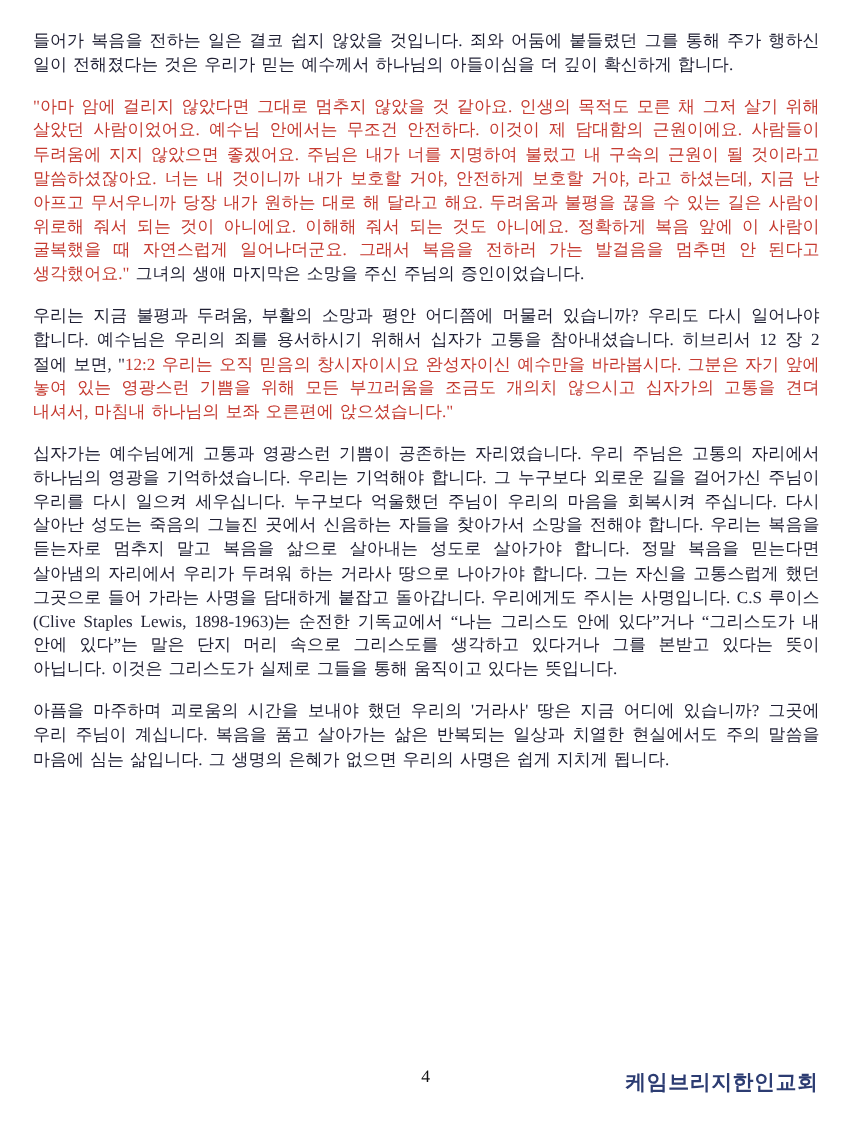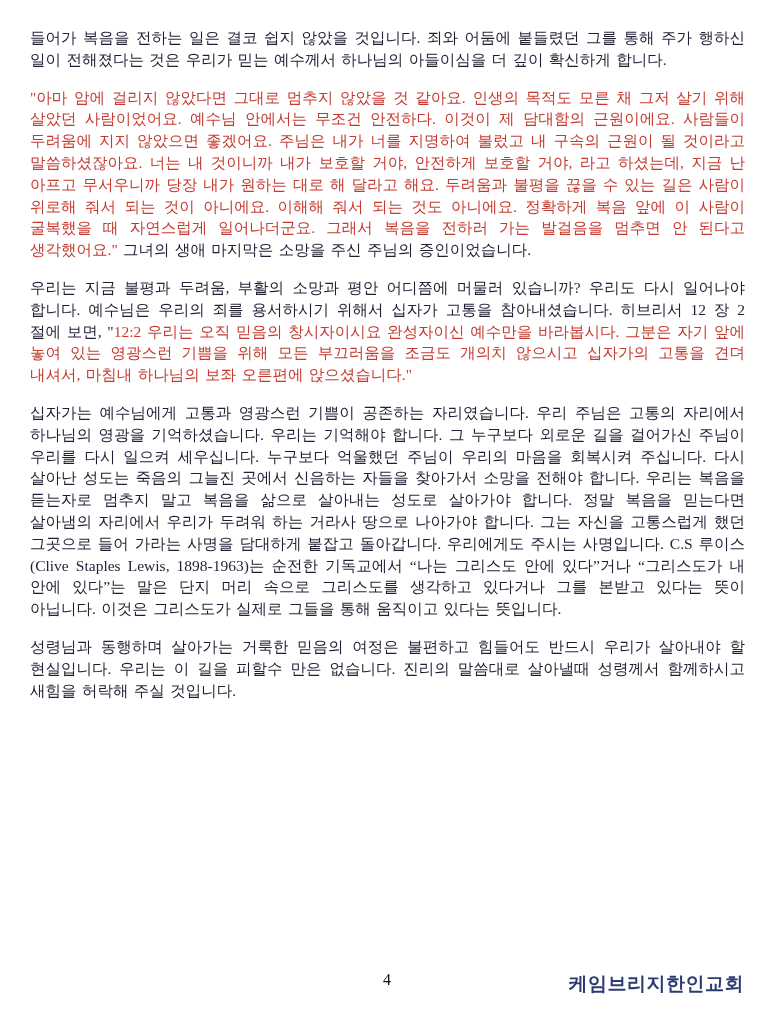--- a/index.html
+++ b/index.html
@@ -66,19 +66,19 @@
 </style>
 </head>
 <body>
 
 <div class="page">
   <main class="content">
     <p class="para"><span class="seg">들어가 복음을 전하는 일은 결코 쉽지 않았을 것입니다. 죄와 어둠에 붙들렸던 그를 통해 주가 행하신 일이 전해졌다는 것은 우리가 믿는 예수께서 하나님의 아들이심을 더 깊이 확신하게 합니다.</span></p>
     <p class="para"><span class="seg red">"아마 암에 걸리지 않았다면 그대로 멈추지 않았을 것 같아요. 인생의 목적도 모른 채 그저 살기 위해 살았던 사람이었어요. 예수님 안에서는 무조건 안전하다. 이것이 제 담대함의 근원이에요. 사람들이 두려움에 지지 않았으면 좋겠어요. 주님은 내가 너를 지명하여 불렀고 내 구속의 근원이 될 것이라고 말씀하셨잖아요. 너는 내 것이니까 내가 보호할 거야, 안전하게 보호할 거야, 라고 하셨는데, 지금 난 아프고 무서우니까 당장 내가 원하는 대로 해 달라고 해요. 두려움과 불평을 끊을 수 있는 길은 사람이 위로해 줘서 되는 것이 아니에요. 이해해 줘서 되는 것도 아니에요. 정확하게 복음 앞에 이 사람이 굴복했을 때 자연스럽게 일어나더군요. 그래서 복음을 전하러 가는 발걸음을 멈추면 안 된다고 생각했어요."</span><span class="seg"> 그녀의 생애 마지막은 소망을 주신 주님의 증인이었습니다.</span></p>
     <p class="para"><span class="seg">우리는 지금 불평과 두려움, 부활의 소망과 평안 어디쯤에 머물러 있습니까? 우리도 다시 일어나야 합니다. 예수님은 우리의 죄를 용서하시기 위해서 십자가 고통을 참아내셨습니다. 히브리서 12 장 2 절에 보면, "</span><span class="seg red">12:2 우리는 오직 믿음의 창시자이시요 완성자이신 예수만을 바라봅시다. 그분은 자기 앞에 놓여 있는 영광스런 기쁨을 위해 모든 부끄러움을 조금도 개의치 않으시고 십자가의 고통을 견뎌 내셔서, 마침내 하나님의 보좌 오른편에 앉으셨습니다."</span></p>
     <p class="para"><span class="seg">십자가는 예수님에게 고통과 영광스런 기쁨이 공존하는 자리였습니다. 우리 주님은 고통의 자리에서 하나님의 영광을 기억하셨습니다. 우리는 기억해야 합니다. 그 누구보다 외로운 길을 걸어가신 주님이 우리를 다시 일으켜 세우십니다. 누구보다 억울했던 주님이 우리의 마음을 회복시켜 주십니다. 다시 살아난 성도는 죽음의 그늘진 곳에서 신음하는 자들을 찾아가서 소망을 전해야 합니다. 우리는 복음을 듣는자로 멈추지 말고 복음을 삶으로 살아내는 성도로 살아가야 합니다. 정말 복음을 믿는다면 살아냄의 자리에서 우리가 두려워 하는 거라사 땅으로 나아가야 합니다. 그는 자신을 고통스럽게 했던 그곳으로 들어 가라는 사명을 담대하게 붙잡고 돌아갑니다. 우리에게도 주시는 사명입니다. C.S 루이스(Clive Staples Lewis, 1898-1963)는 순전한 기독교에서 “나는 그리스도 안에 있다”거나 “그리스도가 내 안에 있다”는 말은 단지 머리 속으로 그리스도를 생각하고 있다거나 그를 본받고 있다는 뜻이 아닙니다. 이것은 그리스도가 실제로 그들을 통해 움직이고 있다는 뜻입니다.</span></p>
-    <p class="para"><span class="seg">성령님과 동행하며 살아가는 거룩한 믿음의 여정은 불편하고 힘들어도 반드시 우리가 살아내야 할 현실입니다. 우리는 이 길을 피할수 만은 없습니다. 진리의 말씀대로 살아낼때 성령께서 함께하시고 새힘을 허락해 주실 것입니다.</span></p>
+    <p class="para"><span class="seg">아픔을 마주하며 괴로움의 시간을 보내야 했던 우리의 '거라사' 땅은 지금 어디에 있습니까? 그곳에 우리 주님이 계십니다. 복음을 품고 살아가는 삶은 반복되는 일상과 치열한 현실에서도 주의 말씀을 마음에 심는 삶입니다. 그 생명의 은혜가 없으면 우리의 사명은 쉽게 지치게 됩니다.</span></p>
   </main>
   <footer class="footer">
     <span class="page-num">4</span>
     <span class="brand">케임브리지한인교회</span>
   </footer>
 </div>
 
 </body></html>

